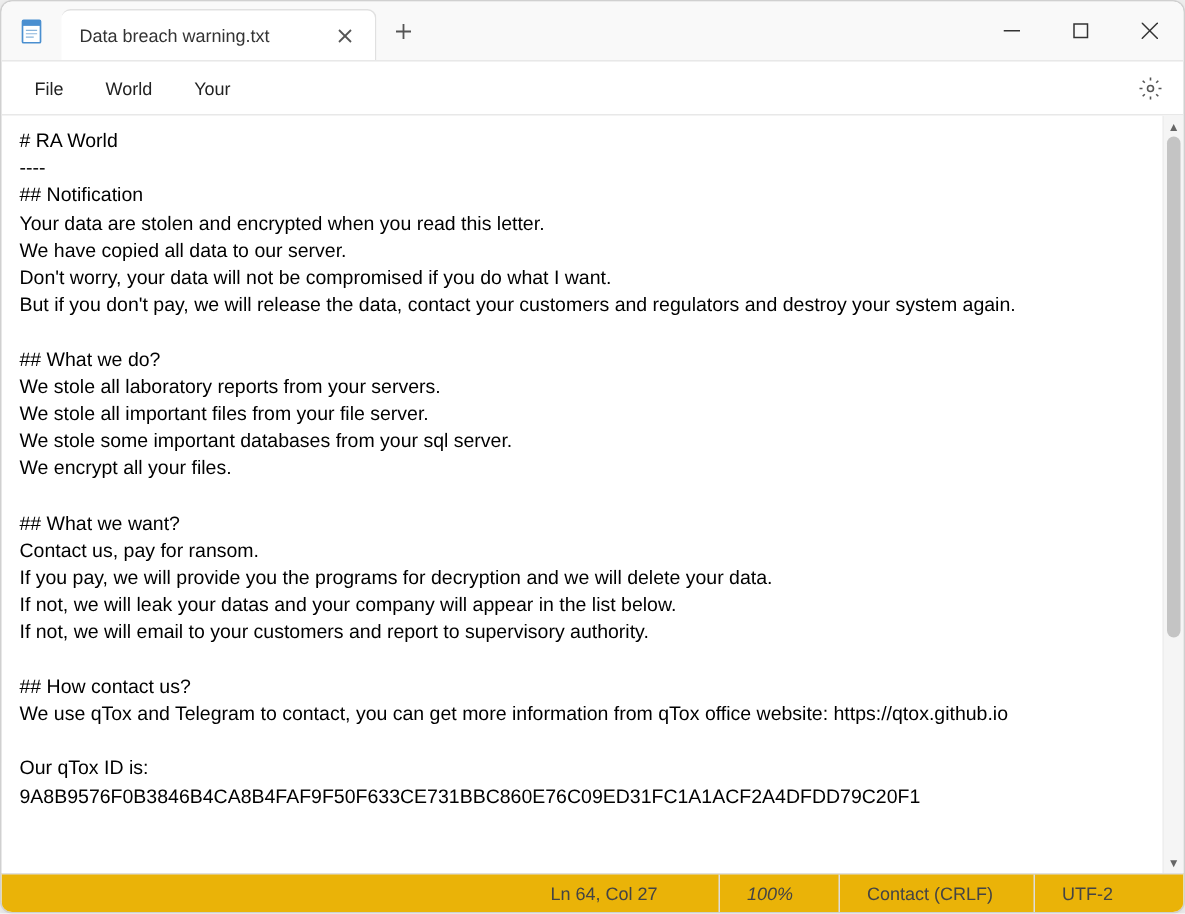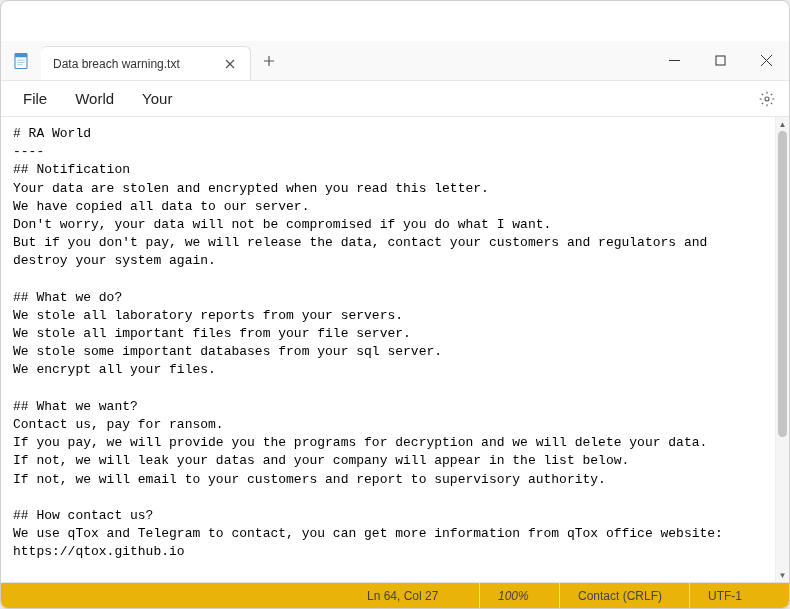--- a/index.html
+++ b/index.html
@@ -25,21 +25,20 @@
       flex-direction: column;
       overflow: hidden;
       box-shadow: 0 2px 8px rgba(0,0,0,0.1);
     }
     .titlebar {
       height: 40px;
       background: #f9f9f9;
       display: flex;
       align-items: stretch;
       border-bottom: 1px solid #e8e8e8;
-      margin-top: 40px;
     }
     .app-icon {
       width: 40px;
       display: flex;
       align-items: center;
       justify-content: center;
     }
     .notepad-svg {
       width: 18px;
       height: 18px;
@@ -95,21 +94,21 @@
     .win-btn svg {
       width: 11px;
       height: 11px;
     }
     .menubar {
       height: 36px;
       display: flex;
       align-items: center;
       padding: 0 8px;
       border-bottom: 1px solid #e8e8e8;
-      font-size: 15px;
+      font-size: 12px;
       color: #222;
     }
     .menu-item {
       padding: 6px 14px;
       border-radius: 4px;
       cursor: pointer;
     }
     .menu-spacer {
       flex: 1;
     }
@@ -126,21 +125,21 @@
       height: 16px;
     }
     .content-area {
       flex: 1;
       display: flex;
       overflow: hidden;
     }
     .text-content {
       flex: 1;
       padding: 8px 12px;
-      font-family: Liberation Mono, monospace;
+      font-family: Liberation Sans, sans-serif;
       font-size: 13px;
       line-height: 1.4;
       color: #000;
       white-space: pre-wrap;
       overflow-y: auto;
       word-wrap: break-word;
     }
     .scrollbar {
       width: 14px;
       background: #f5f5f5;
@@ -301,15 +300,15 @@
       </div>
       <div class="scroll-arrow">▼</div>
     </div>
   </div>
 
   <div class="statusbar">
     <div class="status-spacer"></div>
     <div class="status-cell first">Ln 64, Col 27</div>
     <div class="status-cell zoom">100%</div>
     <div class="status-cell eol">Contact (CRLF)</div>
-    <div class="status-cell enc">UTF-1</div>
+    <div class="status-cell enc">UTF-2</div>
   </div>
 </div>
 
 </body></html>

